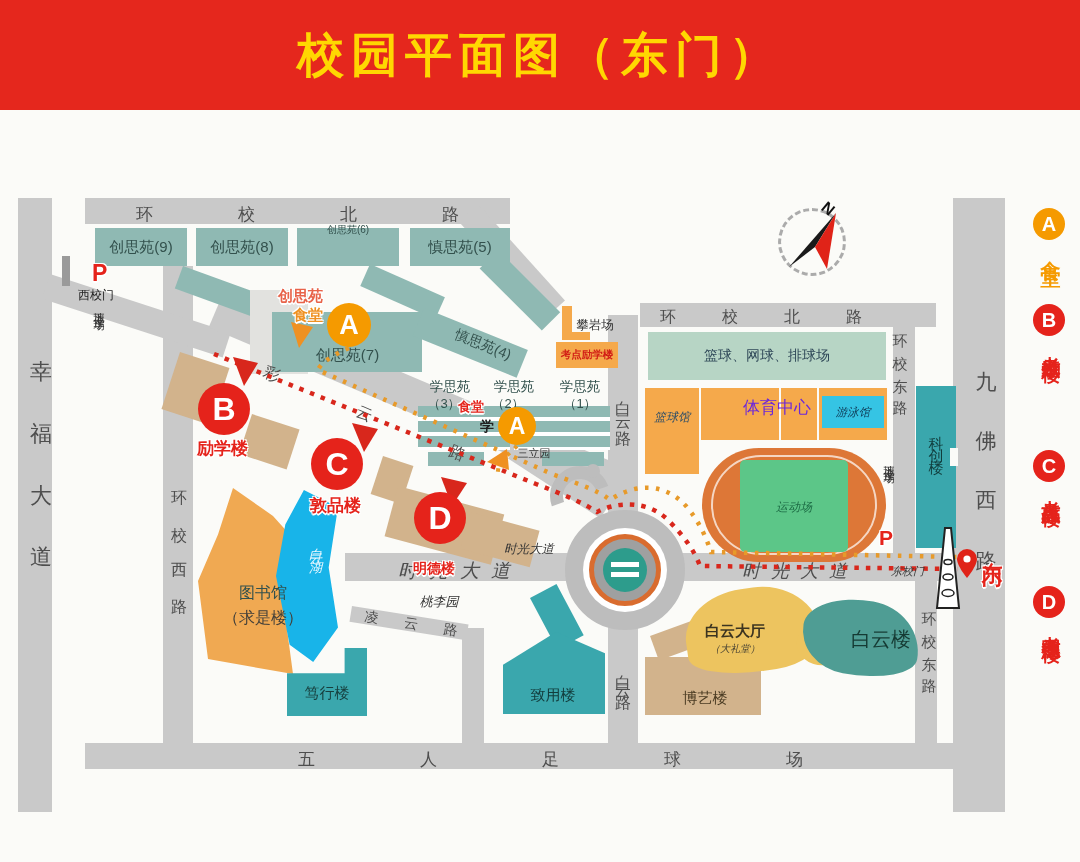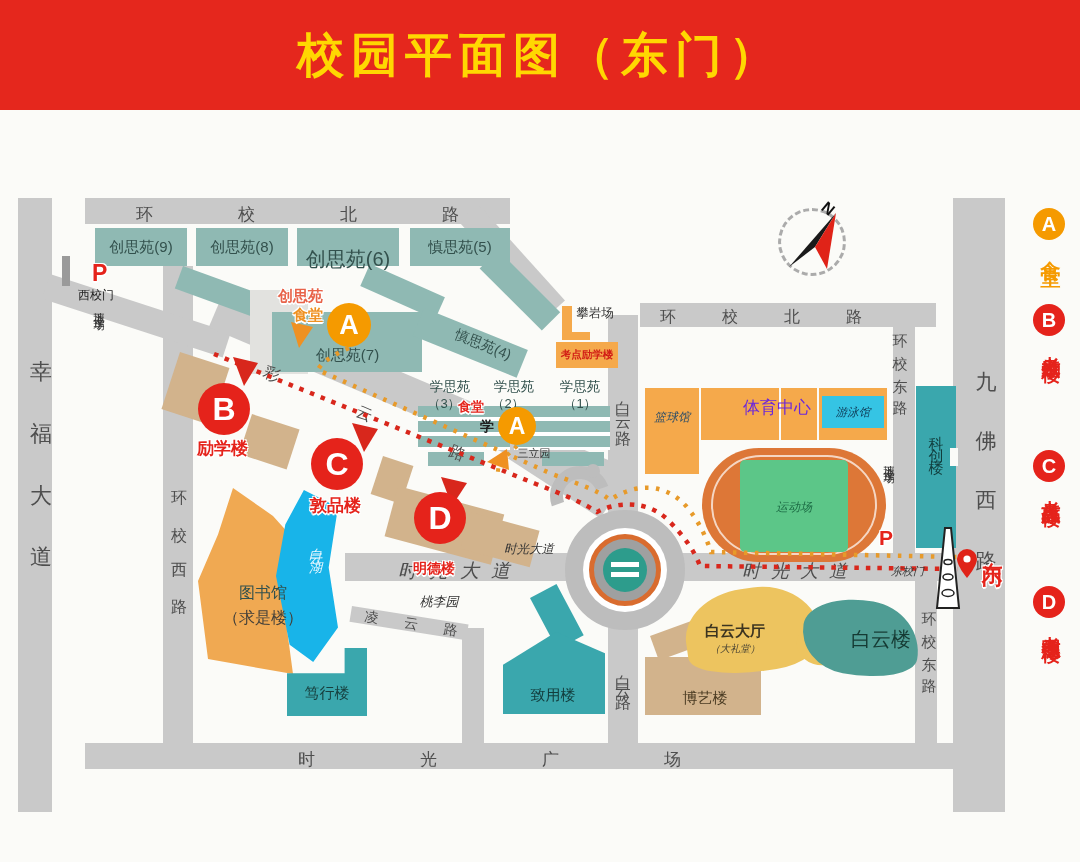--- a/index.html
+++ b/index.html
@@ -43,21 +43,21 @@
   <div class="road" style="left:915px;top:581px;width:22px;height:163px"></div>
   <div class="road" style="left:85px;top:743px;width:873px;height:26px"></div>
   <div class="road" style="left:953px;top:198px;width:52px;height:614px"></div>
 
   <div class="rl v" style="left:26px;top:342px;font-size:22px;letter-spacing:62px">幸福大道</div>
   <div class="rl" style="left:136px;top:203px;font-size:17px;letter-spacing:85px">环校北路</div>
   <div class="rl" style="left:660px;top:307px;font-size:16px;letter-spacing:46px">环校北路</div>
   <div class="rl v" style="left:168px;top:478px;font-size:16px;letter-spacing:36px">环校西路</div>
   <div class="rl v" style="left:890px;top:322px;font-size:15px;letter-spacing:22px">环校东路</div>
   <div class="rl v" style="left:919px;top:600px;font-size:15px;letter-spacing:22px">环校东路</div>
-  <div class="rl" style="left:298px;top:748px;font-size:17px;letter-spacing:105px">时光广场</div>
+  <div class="rl" style="left:298px;top:748px;font-size:17px;letter-spacing:105px">五人足球场</div>
   <div class="rl v" style="left:612px;top:388px;font-size:16px;letter-spacing:15px">白云路</div>
   <div class="rl v" style="left:612px;top:662px;font-size:16px;letter-spacing:10px">白云路</div>
   <div class="rl v" style="left:972px;top:354px;font-size:21px;letter-spacing:60px">九佛西路</div>
   <div class="rl" style="left:398px;top:558px;font-size:19px;letter-spacing:12px;font-style:italic">时光大道</div>
   <div class="rl" style="left:742px;top:559px;font-size:18px;letter-spacing:11px;font-style:italic">时光大道</div>
   <div class="rl" style="left:366px;top:608px;font-size:14px;letter-spacing:26px;transform:rotate(9deg);transform-origin:left top">凌云路</div>
   <div class="rl" style="left:268px;top:362px;font-size:16px;letter-spacing:85px;transform:rotate(23deg);transform-origin:left top">彩云路</div>
   <div class="rl" style="left:891px;top:564px;font-size:11px;font-style:italic;color:#3a3a3a;z-index:22">东校门</div>
 
   <div class="a" style="left:62px;top:256px;width:8px;height:30px;background:#9a9a9a;z-index:7"></div>
@@ -88,20 +88,23 @@
   <div class="a tan" style="left:383px;top:456px;width:32px;height:40px;transform:rotate(18deg);transform-origin:left top"></div>
   <div class="a tan" style="left:398px;top:486px;width:110px;height:52px;transform:rotate(15deg);transform-origin:left top"></div>
   <div class="a tan" style="left:470px;top:512px;width:72px;height:38px;transform:rotate(15deg);transform-origin:left top"></div>
 
   <div class="a org" style="left:562px;top:306px;width:10px;height:34px"></div>
   <div class="a org" style="left:562px;top:332px;width:28px;height:8px"></div>
   <div class="a org" style="left:556px;top:342px;width:62px;height:26px;display:flex;align-items:center;justify-content:center">
     <span class="ser" style="font-size:10.5px;font-weight:bold;color:#d21f16">考点励学楼</span>
   </div>
 
+  <div class="a" style="left:648px;top:332px;width:238px;height:48px;background:#b7d5c5;display:flex;align-items:center;justify-content:center">
+    <span class="ser" style="font-size:14px;color:#2f4858">篮球、网球、排球场</span>
+  </div>
   <div class="a org" style="left:645px;top:388px;width:54px;height:86px"></div>
   <div class="a org" style="left:701px;top:388px;width:78px;height:52px"></div>
   <div class="a org" style="left:781px;top:388px;width:36px;height:52px"></div>
   <div class="a org" style="left:819px;top:388px;width:68px;height:52px"></div>
   <div class="a" style="left:822px;top:396px;width:62px;height:32px;background:#35c4e4"></div>
   <div class="a" style="left:702px;top:448px;width:184px;height:114px;background:#dd7737;border-radius:57px"></div>
   <div class="a" style="left:711px;top:455px;width:166px;height:100px;border:2px solid rgba(255,255,255,.7);border-radius:50px"></div>
   <div class="a" style="left:740px;top:460px;width:108px;height:92px;background:#5cc688;border-radius:5px"></div>
 
   <div class="a tealD" style="left:916px;top:386px;width:40px;height:162px"></div>
@@ -145,36 +148,36 @@
     <ellipse cx="948" cy="593" rx="6" ry="3.5" fill="none" stroke="#222" stroke-width="1.5"></ellipse>
     <path d="M967,549 a10,10 0 0 1 10,10 c0,7 -10,19 -10,19 c0,0 -10,-12 -10,-19 a10,10 0 0 1 10,-10 z" fill="#e02318"></path>
     <circle cx="967" cy="559" r="3.6" fill="#fff"></circle>
   </svg>
 
   <div class="a" style="left:778px;top:208px;width:68px;height:68px;border:3px dashed #ababab;border-radius:50%;z-index:15"></div>
   <div class="a" style="left:822px;top:200px;font-size:16px;font-weight:bold;color:#111;transform:rotate(40deg);z-index:21">N</div>
 
   <div class="lab" style="left:95px;top:238px;width:92px;font-size:15px">创思苑(9)</div>
   <div class="lab" style="left:196px;top:238px;width:92px;font-size:15px">创思苑(8)</div>
-  <div class="lab" style="left:297px;top:246px;width:102px;font-size:20px">创思苑(6)</div>
+  <div class="lab" style="left:297px;top:223px;width:102px;font-size:10px">创思苑(6)</div>
   <div class="lab" style="left:410px;top:238px;width:100px;font-size:15px">慎思苑(5)</div>
   <div class="lab" style="left:440px;top:318px;width:100px;font-size:14px;transform:rotate(22deg);transform-origin:left top">慎思苑(4)</div>
   <div class="lab" style="left:300px;top:346px;width:95px;font-size:15px">创思苑(7)</div>
   <div class="redlab" style="left:278px;top:287px;font-size:15px;color:#e8634a">创思苑</div>
   <div class="redlab" style="left:293px;top:306px;font-size:15px;color:#ef9122">食堂</div>
   <div class="lab" style="left:424px;top:378px;width:52px;font-size:13.5px">学思苑</div>
   <div class="lab" style="left:418px;top:395px;width:52px;font-size:13px">（3）</div>
   <div class="redlab" style="left:458px;top:398px;font-size:13px">食堂</div>
   <div class="lab" style="left:488px;top:378px;width:52px;font-size:13.5px">学思苑</div>
   <div class="lab" style="left:482px;top:395px;width:52px;font-size:13px">（2）</div>
   <div class="lab" style="left:552px;top:378px;width:56px;font-size:13.5px">学思苑</div>
   <div class="lab" style="left:552px;top:395px;width:56px;font-size:13px">（1）</div>
   <div class="lab" style="left:478px;top:418px;width:18px;font-size:14px;font-weight:bold;color:#222">学</div>
   <div class="lab ser" style="left:514px;top:446px;width:40px;font-size:11px;color:#333;z-index:22">三立园</div>
-  <div class="lab ser" style="left:572px;top:305px;width:46px;font-size:12.5px;color:#333">攀岩场</div>
+  <div class="lab ser" style="left:572px;top:317px;width:46px;font-size:12.5px;color:#333">攀岩场</div>
   <div class="lab ser" style="left:645px;top:409px;width:54px;font-size:12px;font-style:italic;color:#2e4e67">篮球馆</div>
   <div class="lab" style="left:712px;top:396px;width:130px;font-size:17px;font-weight:normal;color:#6d28d9">体育中心</div>
   <div class="lab ser" style="left:824px;top:405px;width:58px;font-size:11.5px;font-style:italic;color:#0f3b57">游泳馆</div>
   <div class="lab ser" style="left:740px;top:499px;width:108px;font-size:12px;font-style:italic;color:#1c6b44">运动场</div>
   <div class="lab v" style="left:926px;top:424px;font-size:15px;letter-spacing:12px;color:#113d3d">科创楼</div>
   <div class="lab" style="left:213px;top:583px;width:100px;font-size:16px">图书馆</div>
   <div class="lab ser" style="left:208px;top:608px;width:110px;font-size:16px;color:#44413a">（求是楼）</div>
   <div class="lab v ser" style="left:306px;top:538px;font-size:13px;font-style:italic;letter-spacing:6px;color:#eaf8ff">白云湖</div>
   <div class="lab" style="left:294px;top:684px;width:66px;font-size:15px;color:#173f3e">笃行楼</div>
   <div class="lab" style="left:519px;top:686px;width:68px;font-size:15px;color:#123c3c">致用楼</div>

